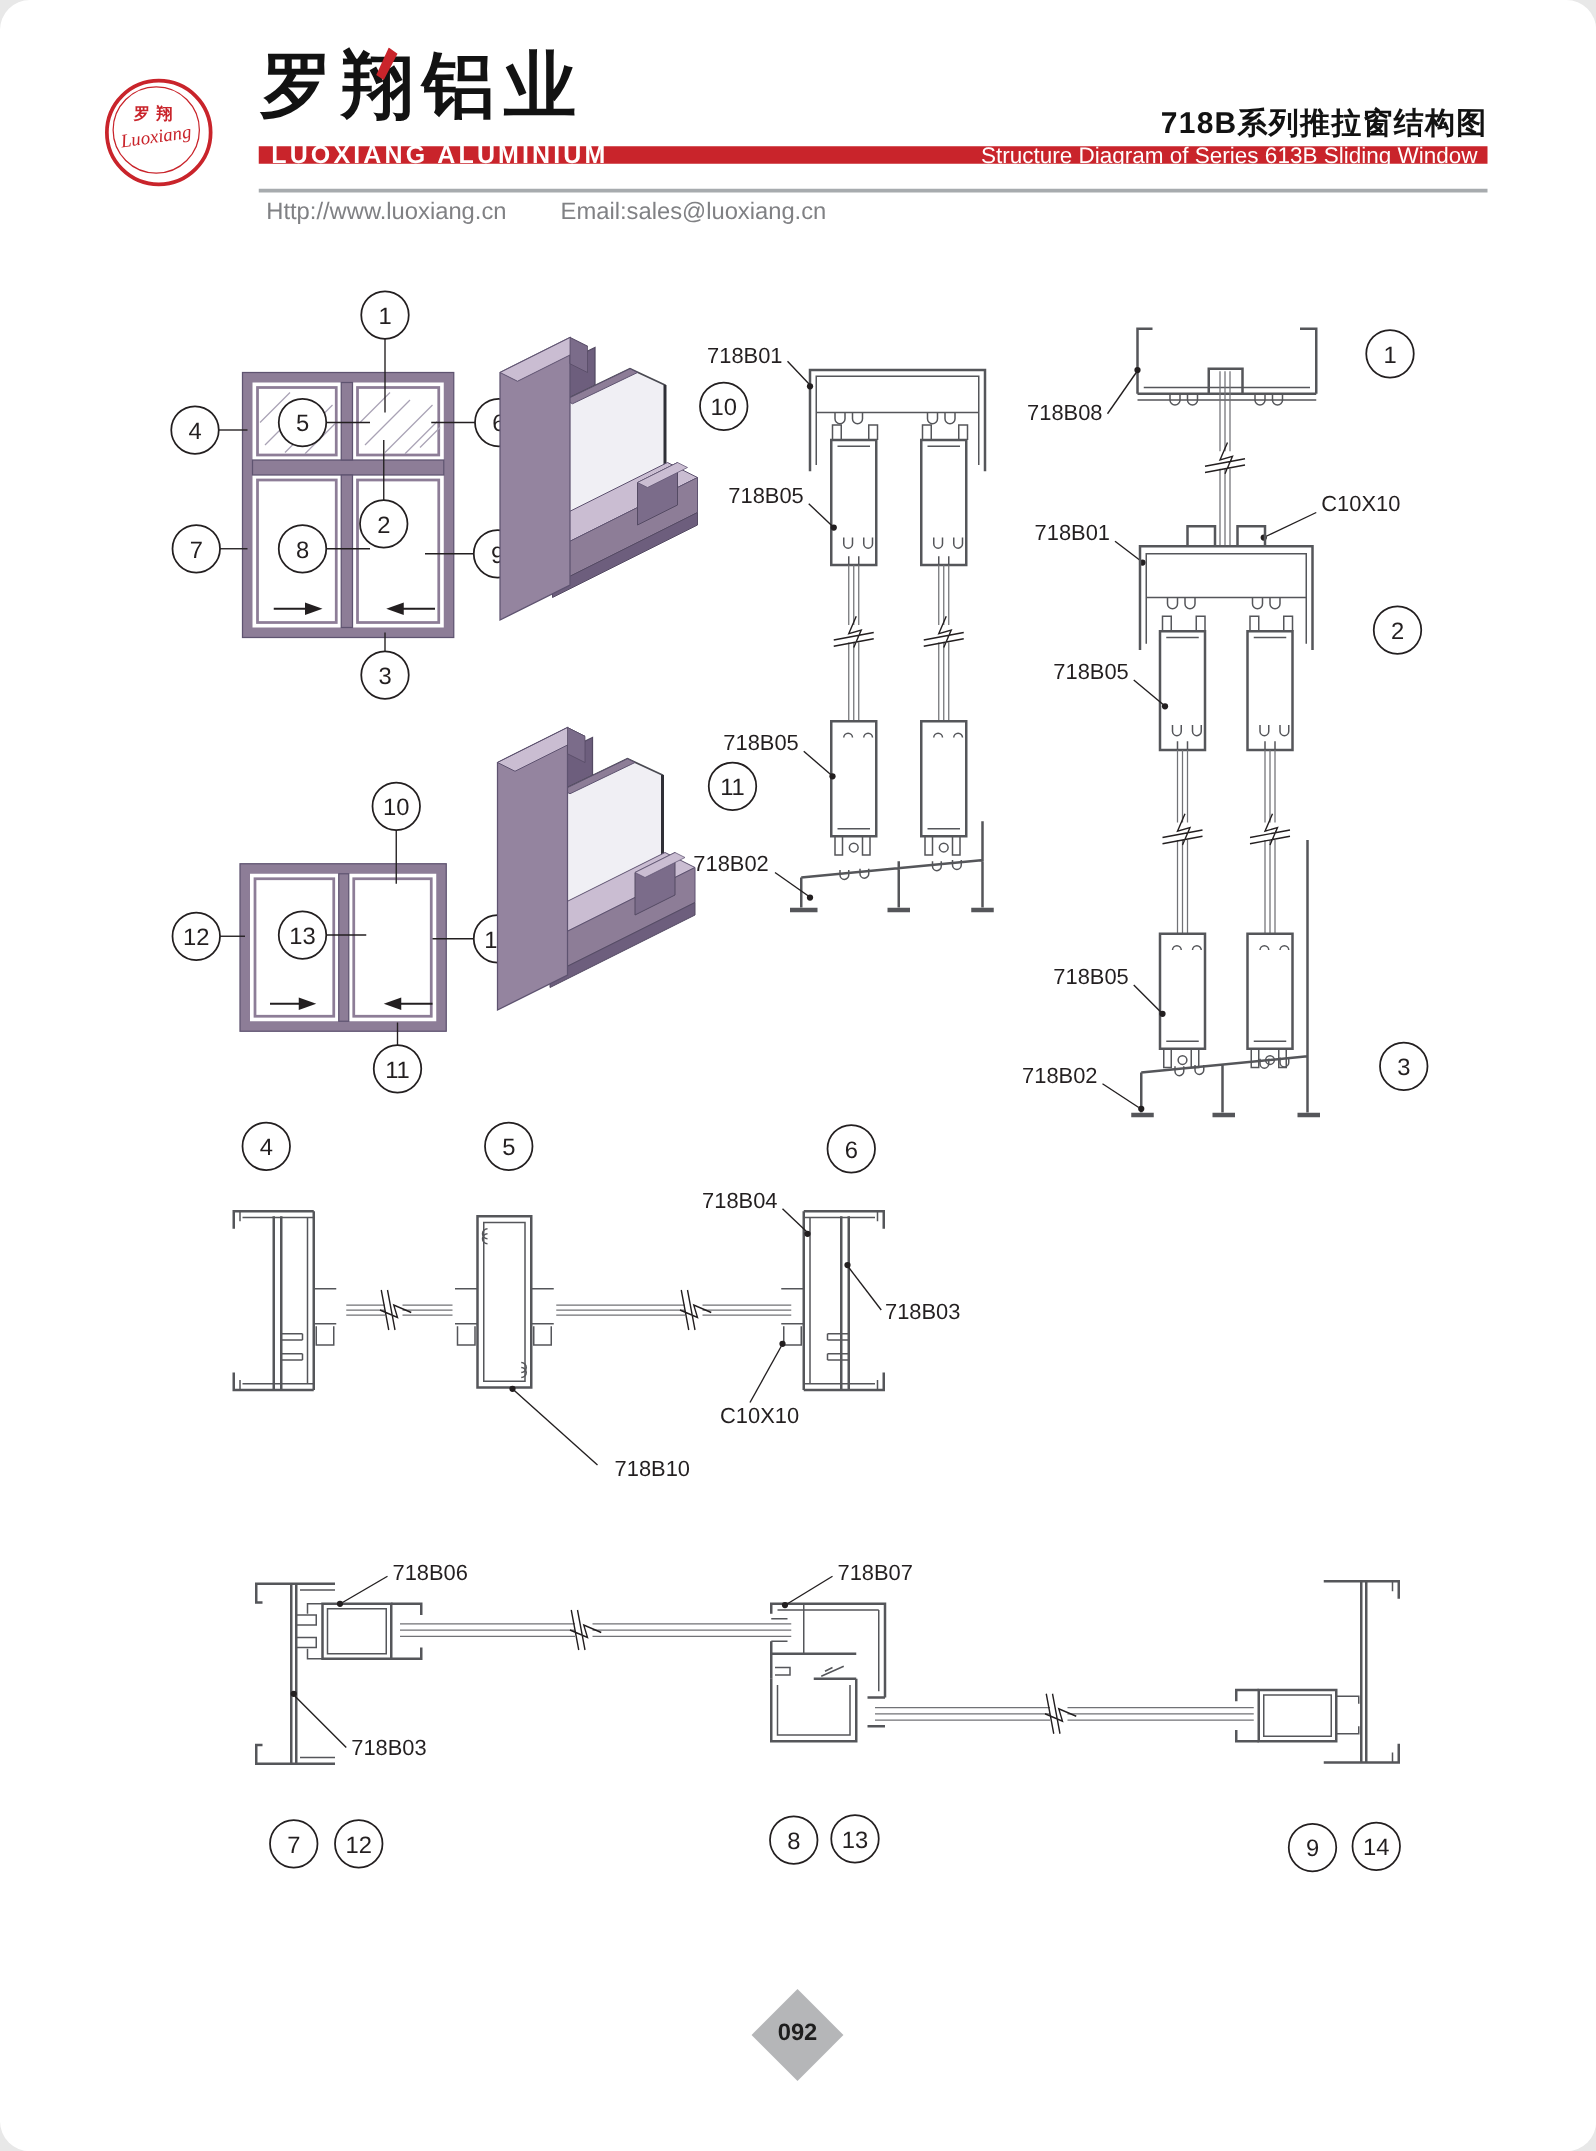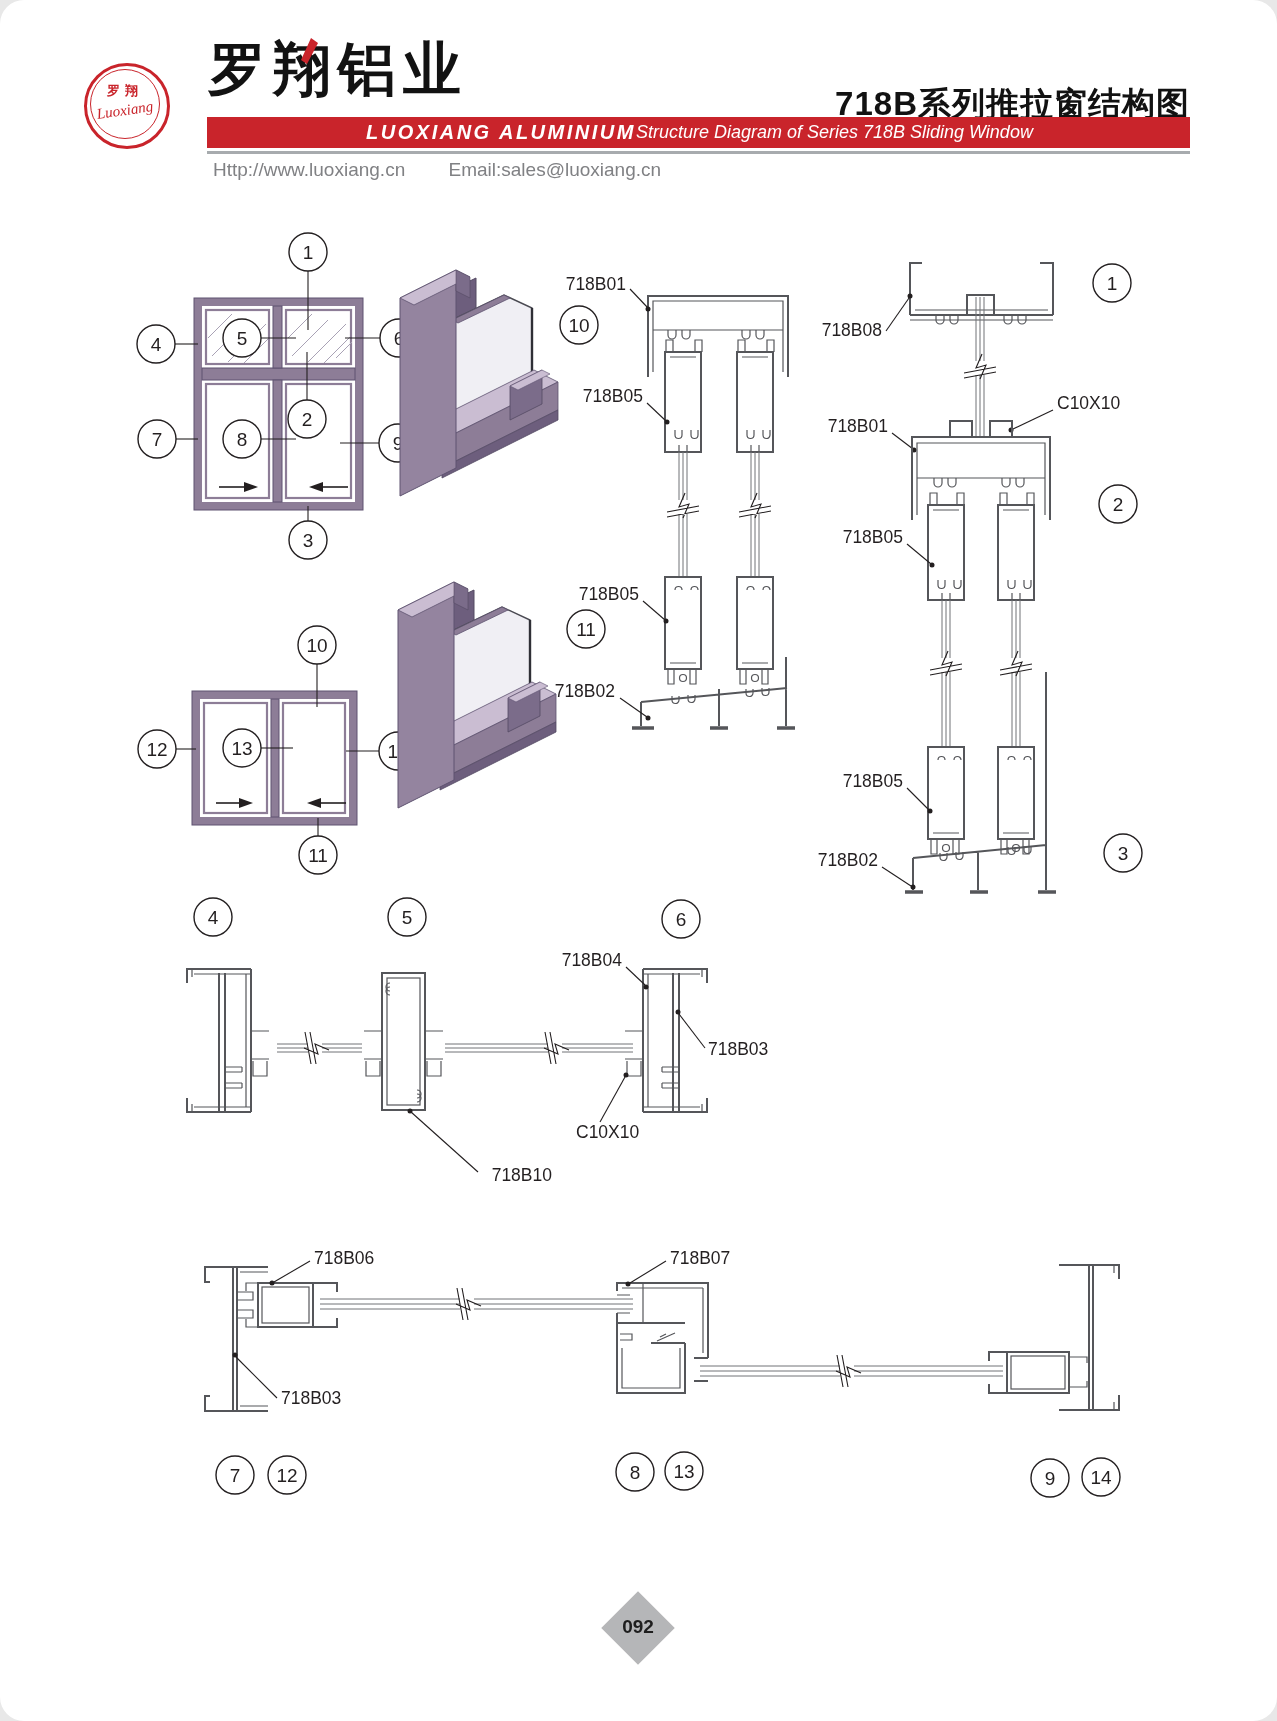--- a/index.html
+++ b/index.html
@@ -9,24 +9,24 @@
   .logo{position:absolute;left:84px;top:63px;width:80px;height:80px;border:3px solid #c9242b;
         border-radius:50%;}
   .logo-inner{position:absolute;left:3px;top:3px;width:68px;height:68px;border:1.5px solid #c9242b;
         border-radius:50%;text-align:center;}
   .logo-cn{display:block;margin-top:12px;color:#c9242b;font-size:13px;font-weight:bold;letter-spacing:5px;}
   .logo-script{display:block;margin-top:2px;color:#c9242b;font-size:15px;font-style:italic;
         font-family:"Liberation Serif",serif;transform:rotate(-8deg);}
   .company-cn{position:absolute;left:208px;top:40px;font-size:58px;font-weight:bold;color:#121212;
         letter-spacing:7px;line-height:1;}
   .red-accent{position:absolute;left:299px;top:38px;width:20px;height:26px;}
-  .title-cn{position:absolute;right:87px;top:82px;font-size:33px;font-weight:bold;color:#121212;
+  .title-cn{position:absolute;right:87px;top:82px;font-size:24px;font-weight:bold;color:#121212;
         letter-spacing:1px;}
-  .band{position:absolute;left:207px;top:117px;width:983px;height:31px;background:#c9242b;
-        display:flex;align-items:center;justify-content:center;font-style:italic;}
+  .band{position:absolute;left:207px;top:117px;width:983px;height:14px;background:#c9242b;
+        display:flex;align-items:center;justify-content:space-between;}
   .band-en-left{color:#ffffff;font-size:20px;font-weight:bold;letter-spacing:2.5px;padding-left:10px;}
   .band-en-right{color:#ffffff;font-size:18px;padding-right:8px;}
   .band-shadow{position:absolute;left:207px;top:151px;width:983px;height:3px;background:#a7abae;}
   .urls{position:absolute;left:213px;top:159px;font-size:19px;color:#808184;}
   .urls span{margin-right:38px;}
   
   svg{position:absolute;left:0;top:0;}
   .p  {fill:none;stroke:#55565a;stroke-width:2;}
   .p1 {fill:none;stroke:#55565a;stroke-width:1.2;}
   .pw {fill:#ffffff;stroke:#55565a;stroke-width:2;}
@@ -63,21 +63,21 @@
 
   <div class="company-cn">罗翔铝业</div>
   <svg class="red-accent" width="20" height="26" viewBox="0 0 20 26">
     <polygon points="2,22 12,0 19,5 8,26" fill="#c9242b"></polygon>
   </svg>
 
   <div class="title-cn">718B系列推拉窗结构图</div>
 
   <div class="band">
     <span class="band-en-left">LUOXIANG ALUMINIUM</span>
-    <span class="band-en-right">Structure Diagram of Series 718B Sliding Window</span>
+    <span class="band-en-right">Structure Diagram of Series 613B Sliding Window</span>
   </div>
   <div class="band-shadow"></div>
 
   <div class="urls">
     <span>Http://www.luoxiang.cn</span>
     <span>Email:sales@luoxiang.cn</span>
   </div>
 
   <svg width="1277" height="1721" viewBox="0 0 1277 1721">
 

